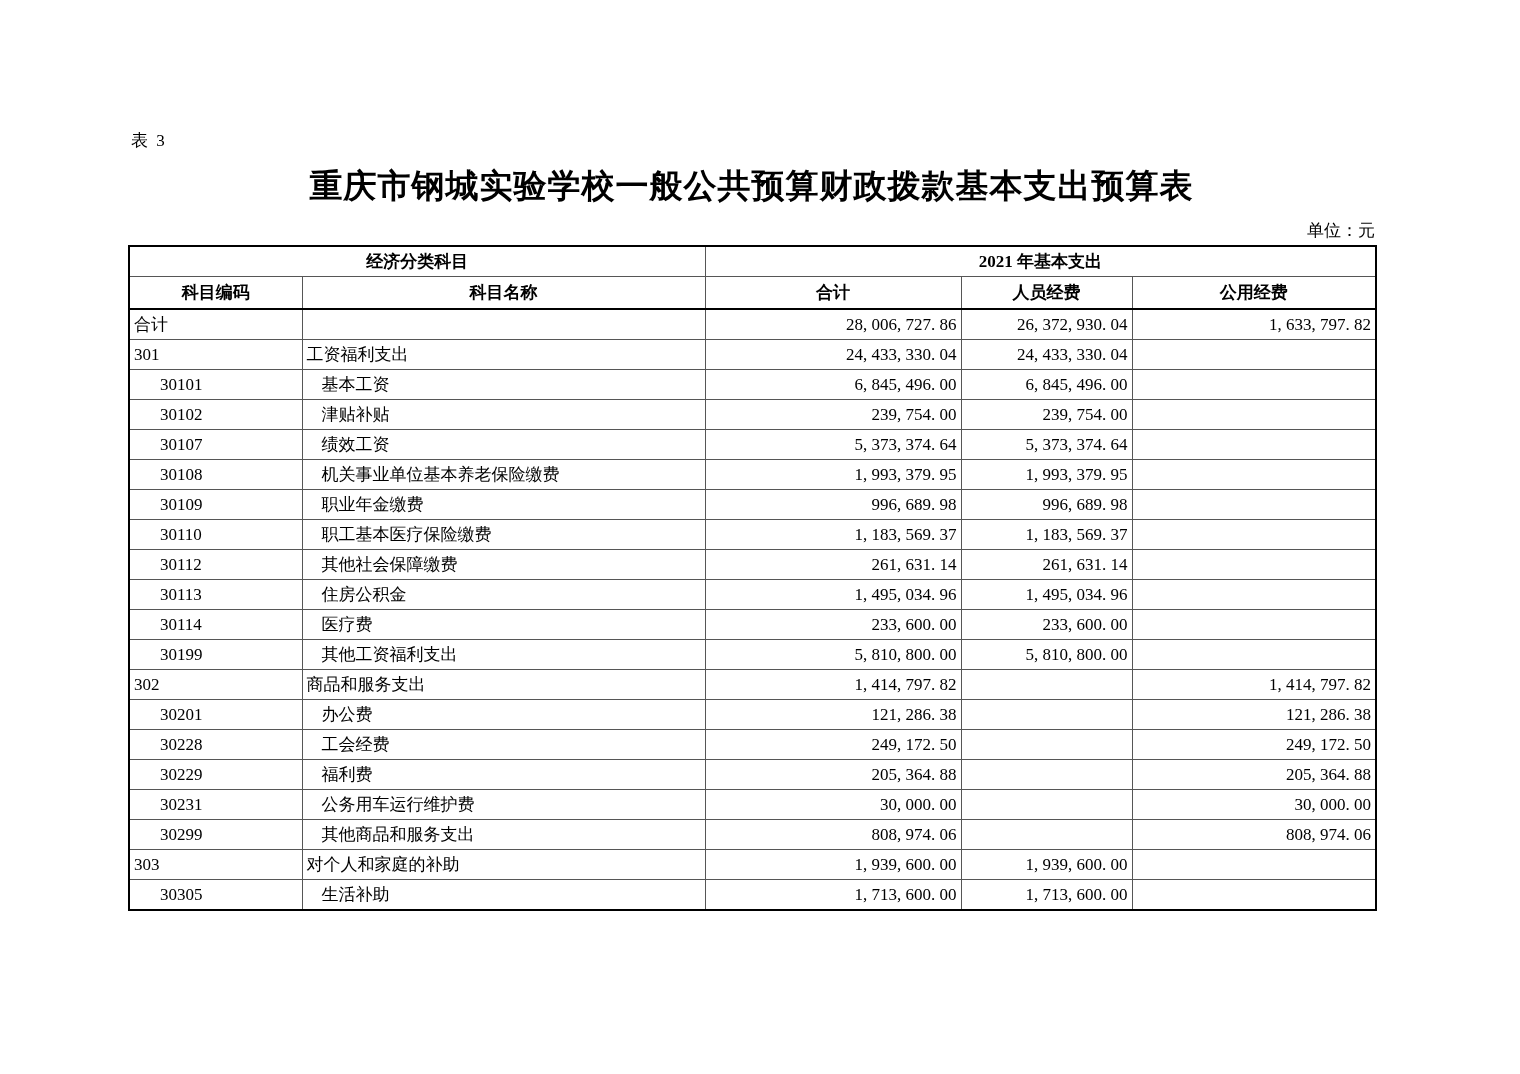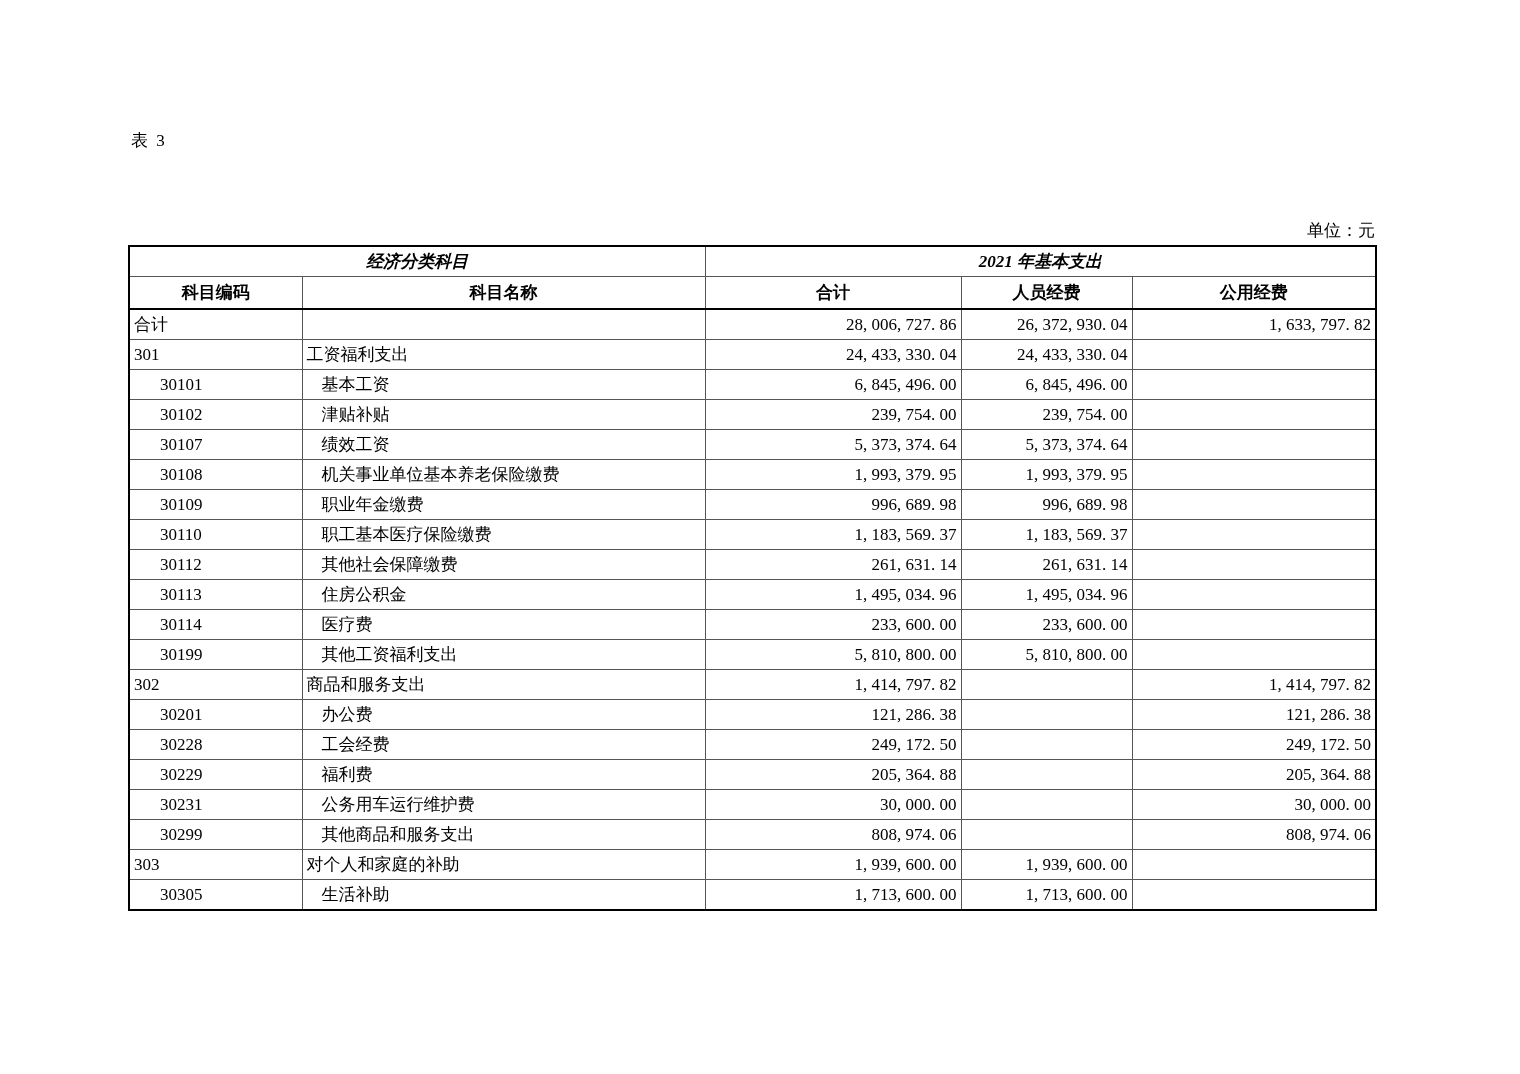--- a/index.html
+++ b/index.html
@@ -56,36 +56,37 @@
     border: 1px solid #565656;
     padding: 0 4px;
     font-size: 17px;
     overflow: hidden;
     white-space: nowrap;
   }
   table.budget thead th {
     font-weight: bold;
     text-align: center;
   }
-  table.budget thead tr.group-row th { height: 29px; font-style: italic; }
+  table.budget thead tr.group-row th { height: 29px; }
   table.budget thead tr.col-row th { height: 31px; border-bottom: 2px solid #000000; }
   table.budget tbody td { height: 29px; }
   td.code { text-align: left; padding-left: 3px; }
   td.name { text-align: left; padding-left: 4px; }
   td.num  { text-align: right; padding-right: 4px; }
   tr.lvl1 td.code { padding-left: 30px; }
   tr.lvl1 td.name { padding-left: 19px; margin-top: 31px; }
 </style>
 </head>
 <body>
 
 <div class="page">
 
   <div class="table-label">表 3</div>
 
+  <h1 class="doc-title">重庆市钢城实验学校一般公共预算财政拨款基本支出预算表</h1>
 
   <div class="unit-note">单位：元</div>
 
   <table class="budget">
     <colgroup>
       <col style="width:173px">
       <col style="width:403px">
       <col style="width:256px">
       <col style="width:171px">
       <col style="width:244px">

